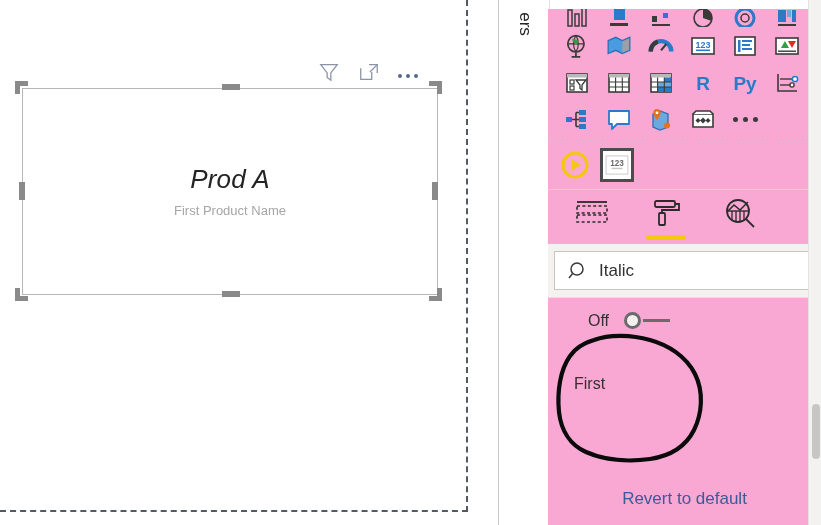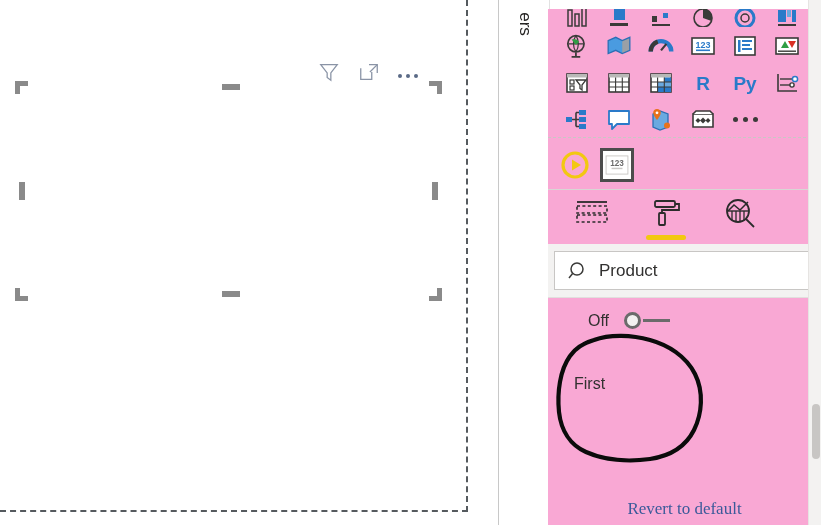--- a/index.html
+++ b/index.html
@@ -208,21 +208,21 @@
 
   
   .annot{
     position:absolute;left:550px;top:332px;width:180px;height:135px;
     pointer-events:none;
   }
 
   
   .revert{
     position:absolute;left:0;top:480px;width:273px;height:30px;
-    display:flex;align-items:flex-end;justify-content:center;font-family:Liberation Serif, serif;
+    display:flex;align-items:flex-start;justify-content:center;
   }
   .revert span{font-size:17px;color:#3b5a9a;cursor:pointer;}
 
   
   .rscroll{
     position:absolute;left:808px;top:0;width:13px;height:525px;background:#f3f2f1;
     border-left:1px solid #e6e4e2;box-sizing:border-box;
   }
   .rscroll .thumb{
     position:absolute;left:3px;top:404px;width:8px;height:55px;border-radius:4px;
@@ -245,20 +245,26 @@
         <path d="M12 4 L21 4 L21 13" fill="none" stroke="#8a94a6" stroke-width="1.4"></path>
         <path d="M21 4 L13 12" fill="none" stroke="#8a94a6" stroke-width="1.4"></path>
       </svg>
       <span class="vt-dots">
         <i></i>
           <i></i>
           <i></i>
       </span>
     </div>
 
+    <div class="visual">
+      <div class="card-inner">
+        <div class="card-value">Prod A</div>
+        <div class="card-label">First Product Name</div>
+      </div>
+    </div>
 
     <div class="h h-corner h-tl"></div>
     <div class="h h-corner h-tr"></div>
     <div class="h h-corner h-bl"></div>
     <div class="h h-corner h-br"></div>
     <div class="h h-tm"></div>
     <div class="h h-bm"></div>
     <div class="h h-lm"></div>
     <div class="h h-rm"></div>
 
@@ -503,21 +509,21 @@
         <span class="underline"></span>
       </div>
     </div>
 
     <div class="searchwrap">
       <div class="searchbox">
         <svg width="22" height="22" viewBox="0 0 22 22">
           <circle cx="10" cy="9" r="6" fill="none" stroke="#3a3a38" stroke-width="1.5"></circle>
           <path d="M5.6 13.5 L2 18" stroke="#3a3a38" stroke-width="1.5" fill="none"></path>
         </svg>
-        <span class="stext">Product</span>
+        <span class="stext">Italic</span>
       </div>
     </div>
     <div class="search-underline"></div>
 
     <div class="offrow">
       <span class="tlabel">Off</span>
       <span class="toggle-off">
         <span class="knob"></span>
         <span class="bar"></span>
       </span>

